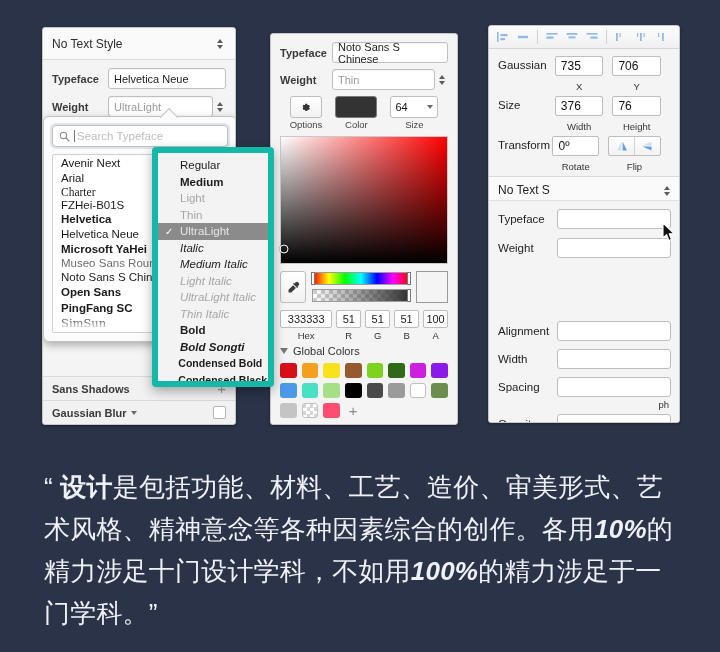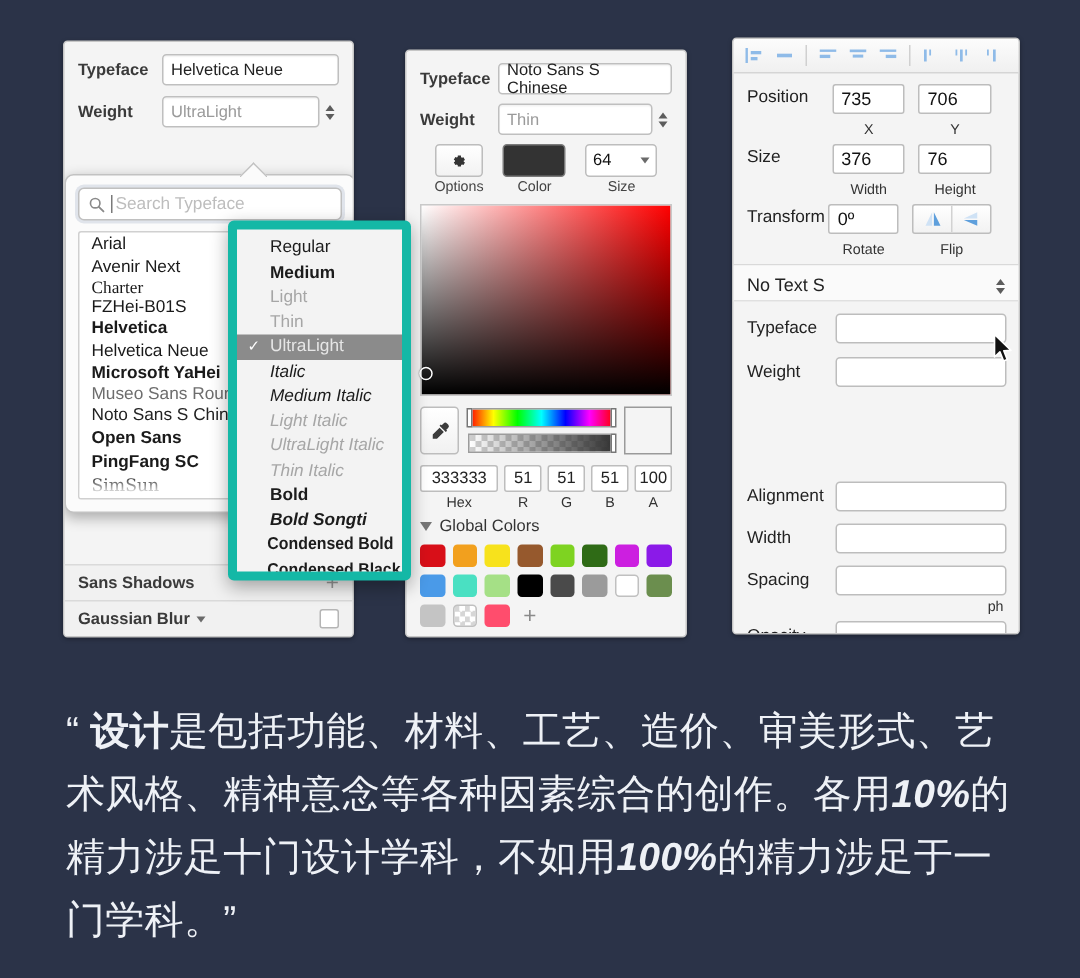--- a/index.html
+++ b/index.html
@@ -281,20 +281,27 @@
   }
   #quote b { font-weight: bold; }
   #quote i { font-style: italic; font-weight: bold; }
   .qmark { font-size: 26px; }
 </style>
 </head>
 <body>
 
 <div class="panel" id="left-panel">
 
+  <div class="hdr">
+    <span class="t">No Text Style</span>
+    <span class="stepper" style="margin-left:auto">
+      <span class="up"></span>
+        <span class="dn"></span>
+    </span>
+  </div>
 
   <div class="body">
     <div class="row frow">
       <span class="lbl">Typeface</span>
       <span class="field" style="flex:1;height:21px">Helvetica Neue</span>
     </div>
     <div class="row frow">
       <span class="lbl">Weight</span>
       <span class="field gray" style="flex:1;height:21px">UltraLight</span>
       <span class="stepper">
@@ -317,22 +324,22 @@
       <svg width="11" height="11" viewBox="0 0 16 16">
         <circle cx="6.5" cy="6.5" r="4.6" fill="none" stroke="#8a8a8a" stroke-width="1.6"></circle>
         <line x1="10" y1="10" x2="14.5" y2="14.5" stroke="#8a8a8a" stroke-width="1.8" stroke-linecap="round"></line>
       </svg>
       <span class="caret"></span>
       <span class="ph">Search Typeface</span>
     </div>
 
     <div id="typeface-list">
       <div id="tf-items">
+          <div class="tf-item" style="height: 15px;">Avenir Next</div>
           <div class="tf-item" style="height: 15px;">Arial</div>
-          <div class="tf-item" style="height: 15px;">Avenir Next</div>
           <div class="tf-item" style="height: 13px; font-family: &quot;Liberation Serif&quot;, serif;">Charter</div>
           <div class="tf-item" style="height: 13px;">FZHei-B01S</div>
           <div class="tf-item" style="height: 15px; font-weight: bold;">Helvetica</div>
           <div class="tf-item" style="height: 15px;">Helvetica Neue</div>
           <div class="tf-item" style="height: 15px; font-weight: bold;">Microsoft YaHei</div>
           <div class="tf-item" style="height: 14px; color: rgb(109, 109, 109);">Museo Sans Rounded</div>
           <div class="tf-item" style="height: 14px; color: rgb(34, 34, 34);">Noto Sans S Chinese</div>
           <div class="tf-item" style="height: 16px; font-weight: bold;">Open Sans</div>
           <div class="tf-item" style="height: 16px; font-weight: bold;">PingFang SC</div>
           <div class="tf-item" style="height: 14px; font-family: &quot;DejaVu Serif&quot;, serif; color: rgb(51, 51, 51);">SimSun</div>
@@ -520,21 +527,21 @@
     <div class="align-btn">
       <svg width="14" height="12" viewBox="0 0 14 12">
           <rect x="4" y="2" width="1.2" height="4" fill="#8fbbe8"></rect>
           <rect x="8" y="2" width="1.8" height="8" fill="#8fbbe8"></rect>
         </svg>
     </div>
   </div>
 
   <div class="sect">
     <div class="rrow">
-      <span class="lbl">Position</span>
+      <span class="lbl">Gaussian</span>
       <span class="rcell">
         <span class="rf">735</span>
         <span class="rc">X</span>
       </span>
       <span class="rcell">
         <span class="rf">706</span>
         <span class="rc">Y</span>
       </span>
     </div>
     <div class="rrow">

